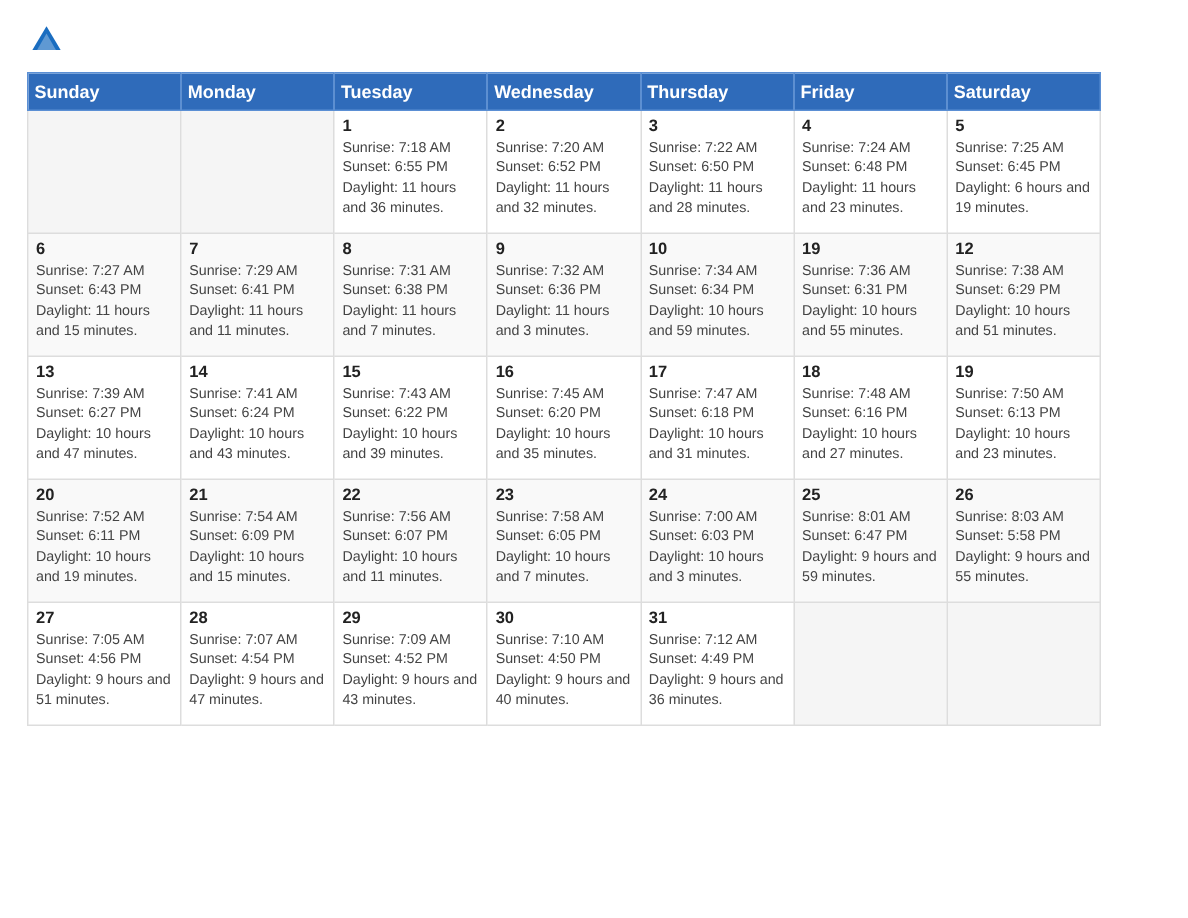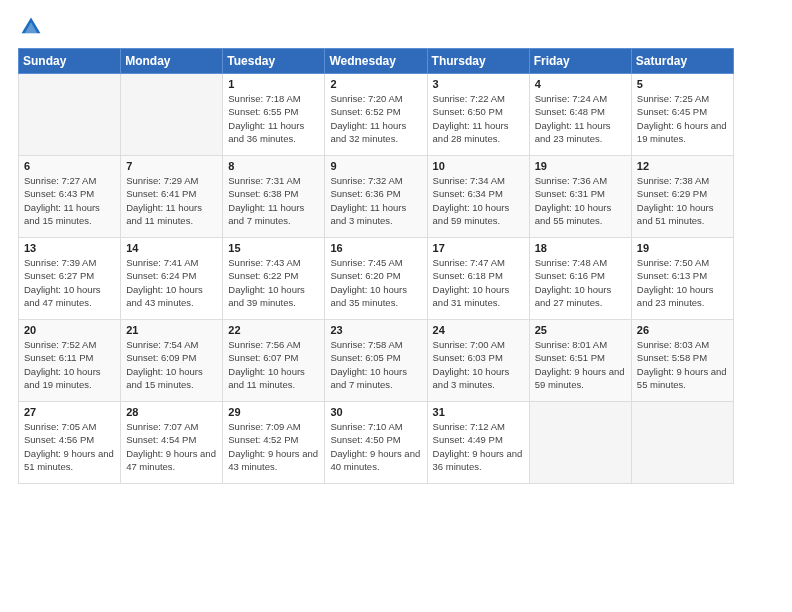--- a/index.html
+++ b/index.html
@@ -340,21 +340,21 @@
             <div class="day-info">
               <div>Sunrise: 7:00 AM</div>
               <div>Sunset: 6:03 PM</div>
               <div>Daylight: 10 hours and 3 minutes.</div>
             </div>
           </td>
           <td>
             <span class="day-num">25</span>
             <div class="day-info">
               <div>Sunrise: 8:01 AM</div>
-              <div>Sunset: 6:51 PM</div>
+              <div>Sunset: 6:47 PM</div>
               <div>Daylight: 9 hours and 59 minutes.</div>
             </div>
           </td>
           <td>
             <span class="day-num">26</span>
             <div class="day-info">
               <div>Sunrise: 8:03 AM</div>
               <div>Sunset: 5:58 PM</div>
               <div>Daylight: 9 hours and 55 minutes.</div>
             </div>

